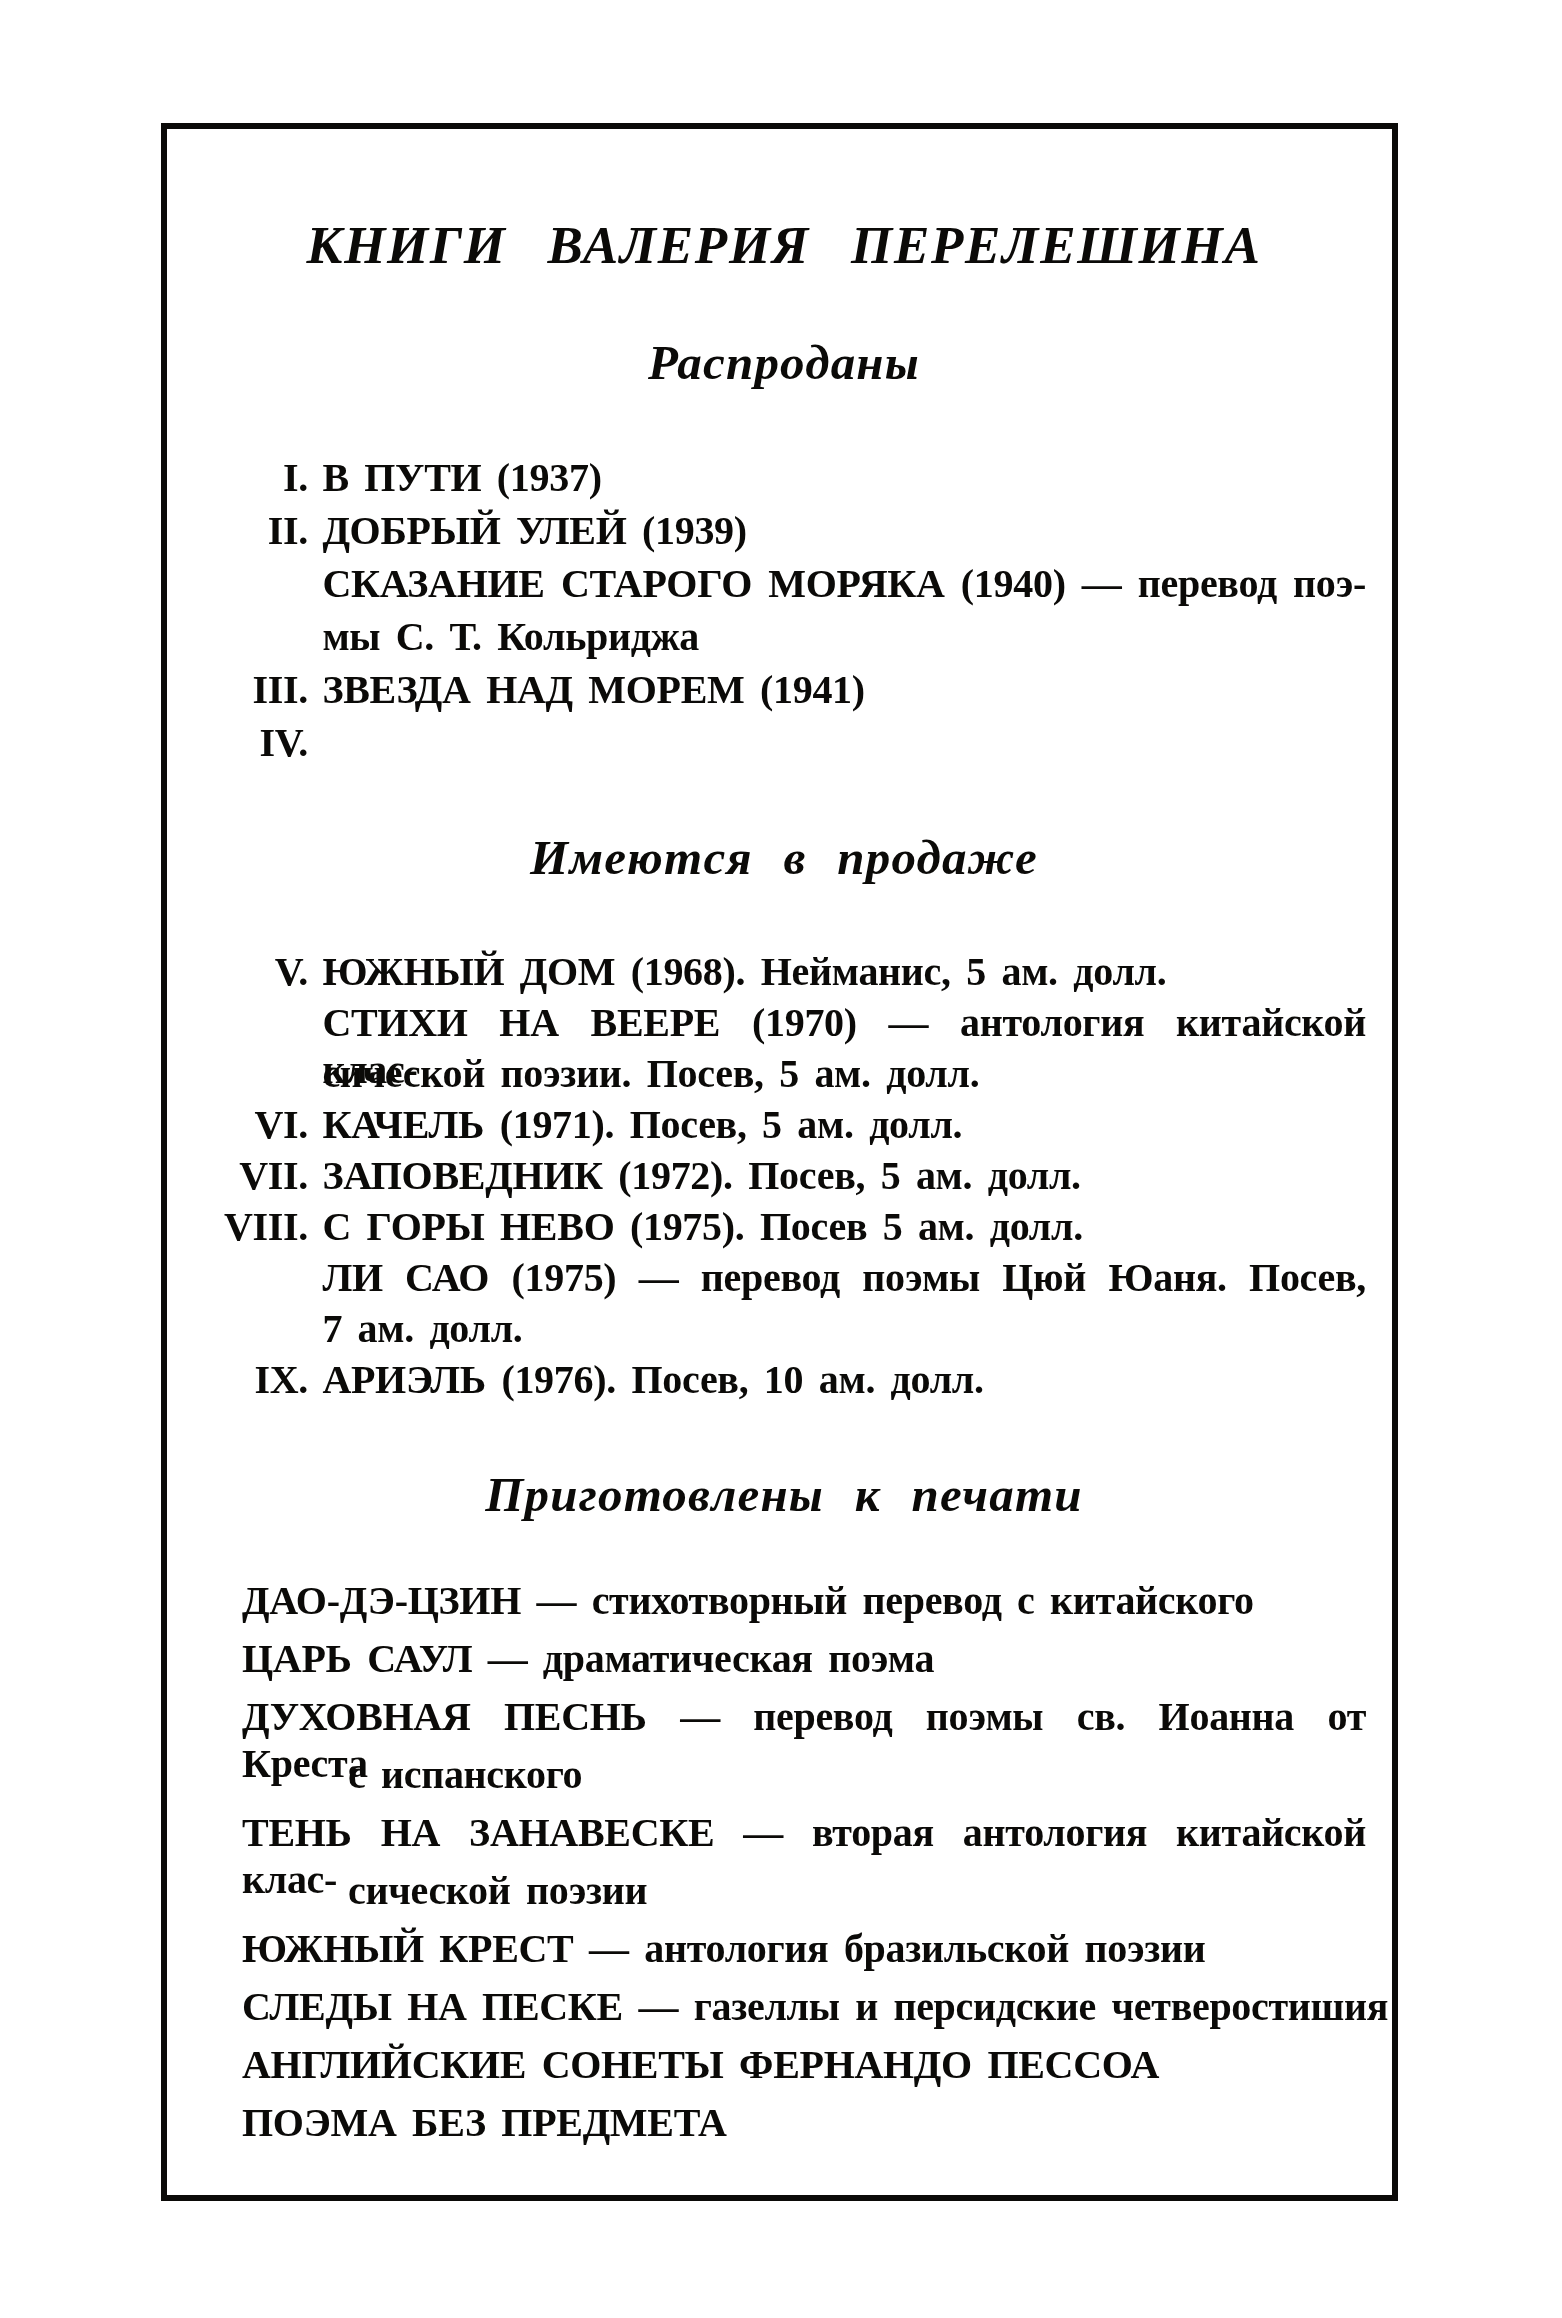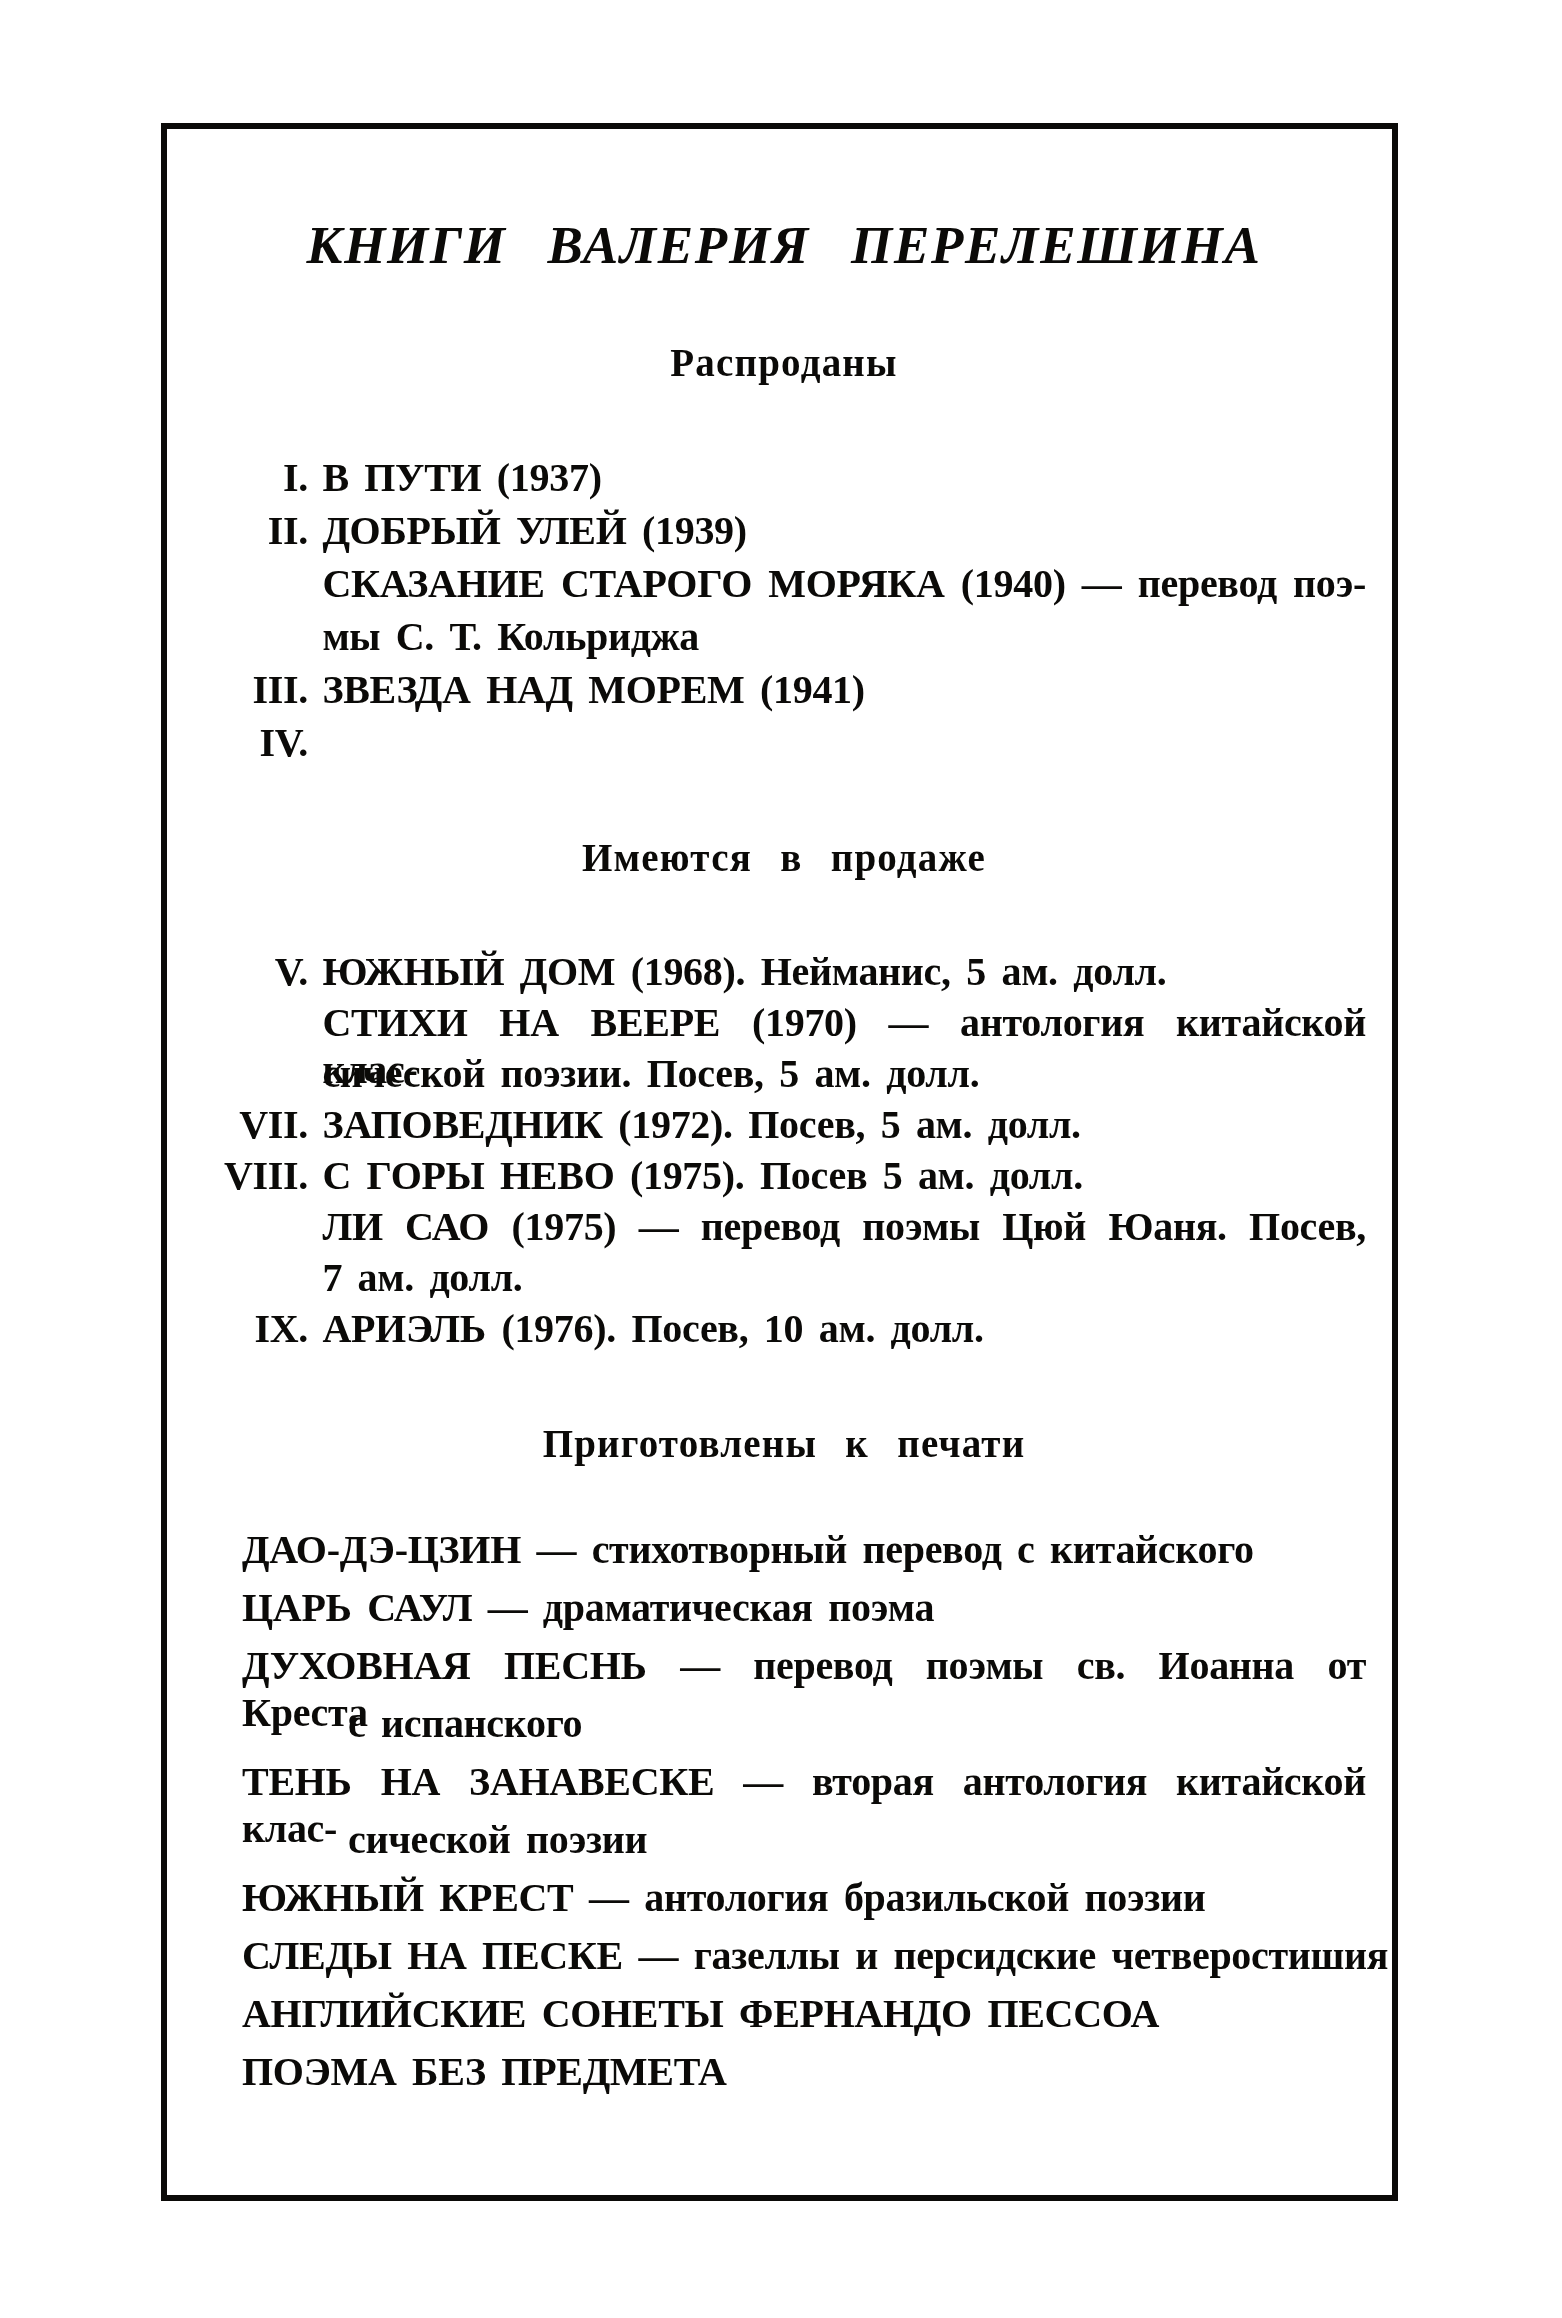--- a/index.html
+++ b/index.html
@@ -32,22 +32,23 @@
     line-height: 63px;
     font-style: italic;
     font-weight: 700;
     text-align: center;
     letter-spacing: 1.7px;
     word-spacing: 26px;
     white-space: nowrap;
   }
   .section-heading {
     margin: 0;
-    font-size: 39px;
+    font-size: 49px;
     line-height: 55px;
+    font-style: italic;
     font-weight: 700;
     text-align: center;
     letter-spacing: 1.2px;
     word-spacing: 17.3px;
     white-space: nowrap;
   }
   .heading-soldout   { margin-top: 58px; }
   .heading-onsale    { margin-top: 58px; }
   .heading-prepared  { margin-top: 60px; }
 
@@ -133,20 +134,24 @@
       </div>
       <div class="row">
         <span class="num"></span>
         <span class="txt fill">СТИХИ НА ВЕЕРЕ (1970) — антология китайской клас-</span>
       </div>
       <div class="row">
         <span class="num"></span>
         <span class="txt">сической поэзии. Посев, 5 ам. долл.</span>
       </div>
       <div class="row">
+        <span class="num">VI.</span>
+        <span class="txt">КАЧЕЛЬ (1971). Посев, 5 ам. долл.</span>
+      </div>
+      <div class="row">
         <span class="num">VII.</span>
         <span class="txt">ЗАПОВЕДНИК (1972). Посев, 5 ам. долл.</span>
       </div>
       <div class="row">
         <span class="num">VIII.</span>
         <span class="txt">С ГОРЫ НЕВО (1975). Посев 5 ам. долл.</span>
       </div>
       <div class="row">
         <span class="num"></span>
         <span class="txt fill">ЛИ САО (1975) — перевод поэмы Цюй Юаня. Посев,</span>

